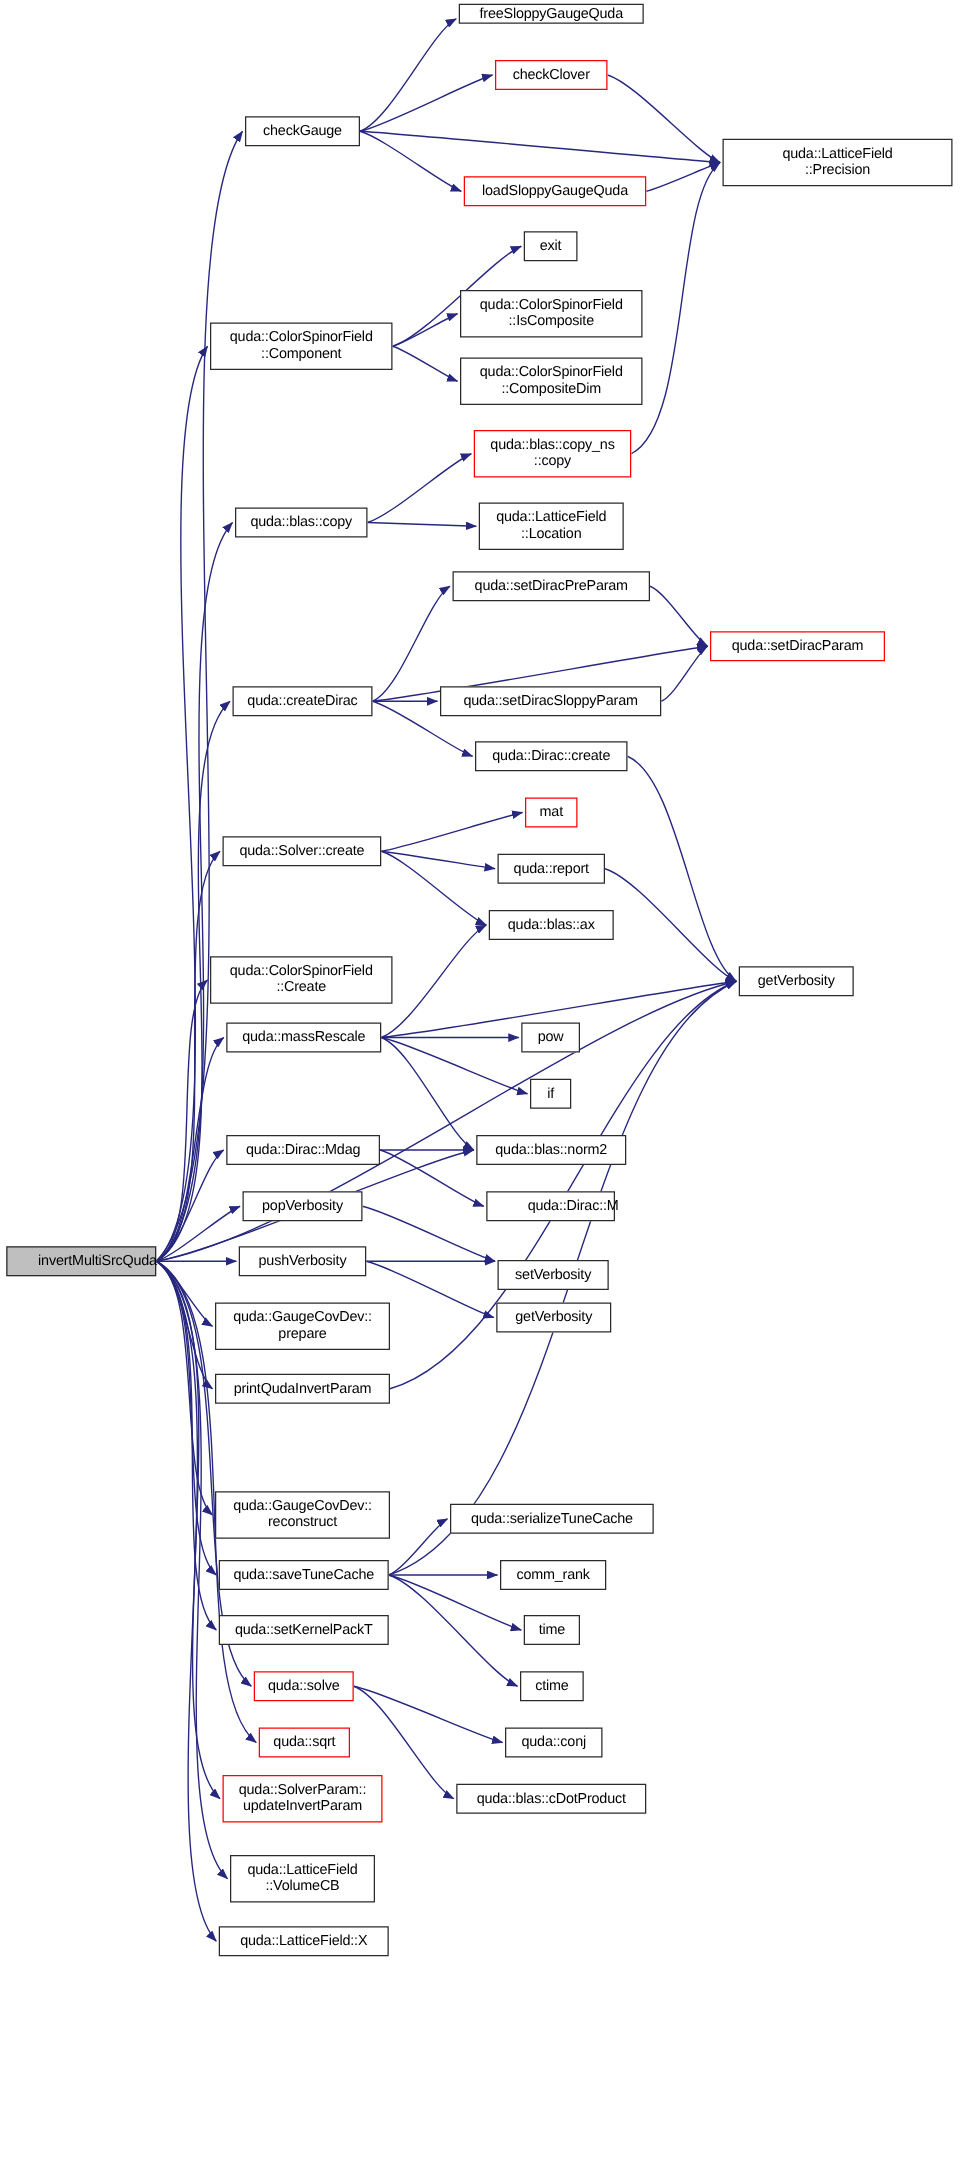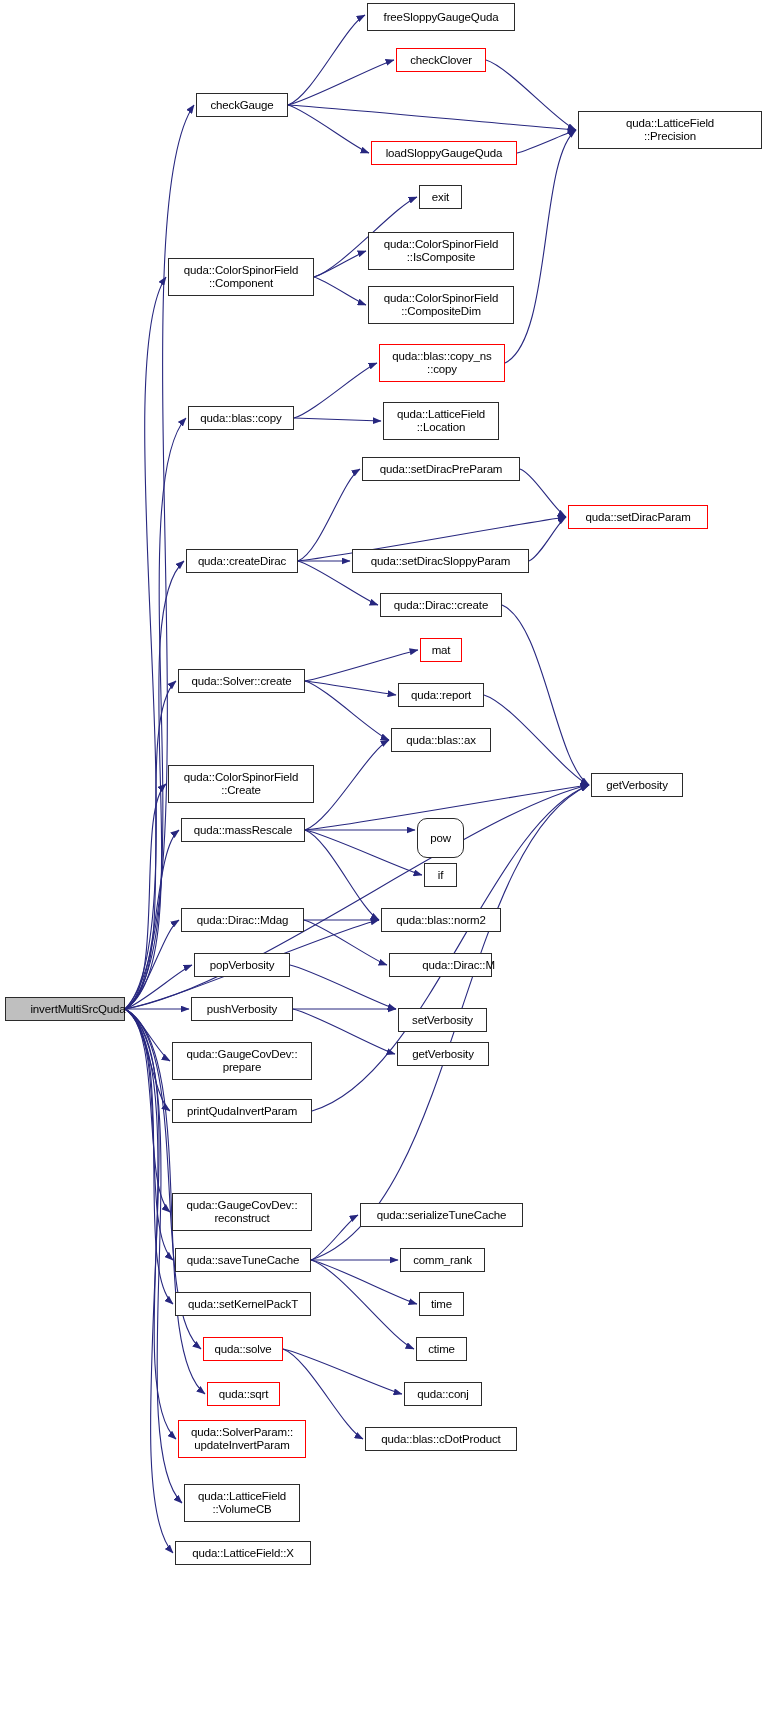--- a/index.html
+++ b/index.html
@@ -83,21 +83,21 @@
       <path d="M311,1260 C331.81076923076927,1264.4 398.9492307692308,1298.72 417,1304" fill="none" stroke="#27277f" stroke-width="1.1" marker-end="url(#ah)"></path>
       <path d="M311,1260 C339.5,1268.9 390.06,1338.32 414,1349" fill="none" stroke="#27277f" stroke-width="1.1" marker-end="url(#ah)"></path>
       <path d="M311,1260 C455.45115384615383,1212.5 460.54884615384617,842 589,785" fill="none" stroke="#27277f" stroke-width="1.1" marker-end="url(#ah)"></path>
       <path d="M283,1349 C305.7769230769231,1353.5 382.0230769230769,1388.6 402,1394" fill="none" stroke="#27277f" stroke-width="1.1" marker-end="url(#ah)"></path>
       <path d="M283,1349 C308.12384615384616,1358 342.47615384615386,1428.2 363,1439" fill="none" stroke="#27277f" stroke-width="1.1" marker-end="url(#ah)"></path>
       <path d="M312,1111 C425.85692307692307,1078.4 489.1830769230769,824.12 589,785" fill="none" stroke="#27277f" stroke-width="1.1" marker-end="url(#ah)"></path>
     </svg>
   <div id="node-layer">
       <div class="node root" style="left: 5px; top: 997px; width: 120px; height: 24px; padding-left: 26px;">invertMultiSrcQuda</div>
       <div class="node" style="left: 196px; top: 93px; width: 92px; height: 24px;">checkGauge</div>
-      <div class="node" style="left: 367px; top: 3px; width: 148px; height: 28px;">freeSloppyGaugeQuda</div>
+      <div class="node" style="left: 367px; top: 3px; width: 148px; height: 16px;">freeSloppyGaugeQuda</div>
       <div class="node red" style="left: 396px; top: 48px; width: 90px; height: 24px;">checkClover</div>
       <div class="node red" style="left: 371px; top: 141px; width: 146px; height: 24px;">loadSloppyGaugeQuda</div>
       <div class="node" style="left: 578px; top: 111px; width: 184px; height: 38px;">quda::LatticeField
 ::Precision</div>
       <div class="node" style="left: 168px; top: 258px; width: 146px; height: 38px;">quda::ColorSpinorField
 ::Component</div>
       <div class="node" style="left: 419px; top: 185px; width: 43px; height: 24px;">exit</div>
       <div class="node" style="left: 368px; top: 232px; width: 146px; height: 38px;">quda::ColorSpinorField
 ::IsComposite</div>
       <div class="node" style="left: 368px; top: 286px; width: 146px; height: 38px;">quda::ColorSpinorField
@@ -113,21 +113,21 @@
       <div class="node" style="left: 352px; top: 549px; width: 177px; height: 24px;">quda::setDiracSloppyParam</div>
       <div class="node" style="left: 380px; top: 593px; width: 122px; height: 24px;">quda::Dirac::create</div>
       <div class="node" style="left: 178px; top: 669px; width: 127px; height: 24px;">quda::Solver::create</div>
       <div class="node red" style="left: 420px; top: 638px; width: 42px; height: 24px;">mat</div>
       <div class="node" style="left: 398px; top: 683px; width: 86px; height: 24px;">quda::report</div>
       <div class="node" style="left: 391px; top: 728px; width: 100px; height: 24px;">quda::blas::ax</div>
       <div class="node" style="left: 168px; top: 765px; width: 146px; height: 38px;">quda::ColorSpinorField
 ::Create</div>
       <div class="node" style="left: 591px; top: 773px; width: 92px; height: 24px;">getVerbosity</div>
       <div class="node" style="left: 181px; top: 818px; width: 124px; height: 24px;">quda::massRescale</div>
-      <div class="node" style="left: 417px; top: 818px; width: 47px; height: 40px; border-radius: 10px;">pow</div>
+      <div class="node" style="left: 417px; top: 818px; width: 47px; height: 24px;">pow</div>
       <div class="node" style="left: 424px; top: 863px; width: 33px; height: 24px;">if</div>
       <div class="node" style="left: 381px; top: 908px; width: 120px; height: 24px;">quda::blas::norm2</div>
       <div class="node" style="left: 181px; top: 908px; width: 123px; height: 24px;">quda::Dirac::Mdag</div>
       <div class="node" style="left: 389px; top: 953px; width: 103px; height: 24px; padding-left: 36px;">quda::Dirac::M</div>
       <div class="node" style="left: 194px; top: 953px; width: 96px; height: 24px;">popVerbosity</div>
       <div class="node" style="left: 191px; top: 997px; width: 102px; height: 24px;">pushVerbosity</div>
       <div class="node" style="left: 398px; top: 997px; width: 89px; height: 24px; margin-top: 11px;">setVerbosity</div>
       <div class="node" style="left: 397px; top: 1042px; width: 92px; height: 24px;">getVerbosity</div>
       <div class="node" style="left: 172px; top: 1042px; width: 140px; height: 38px;">quda::GaugeCovDev::
 prepare</div>

